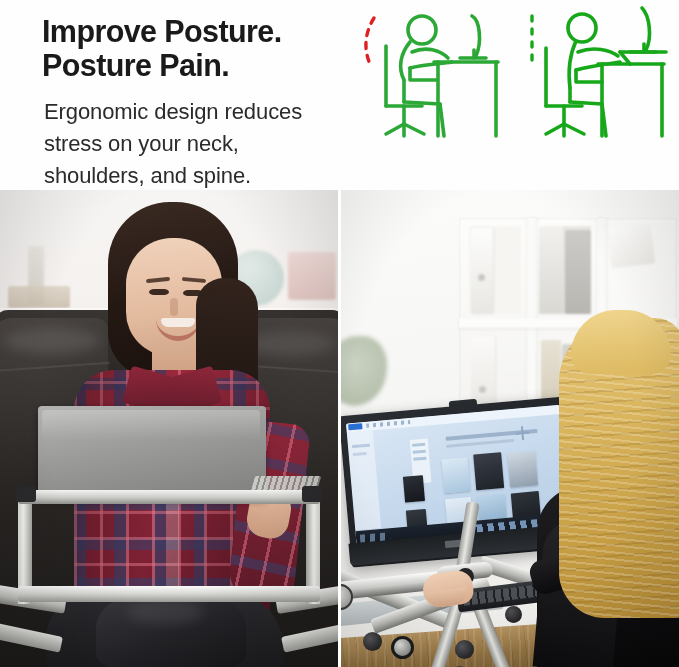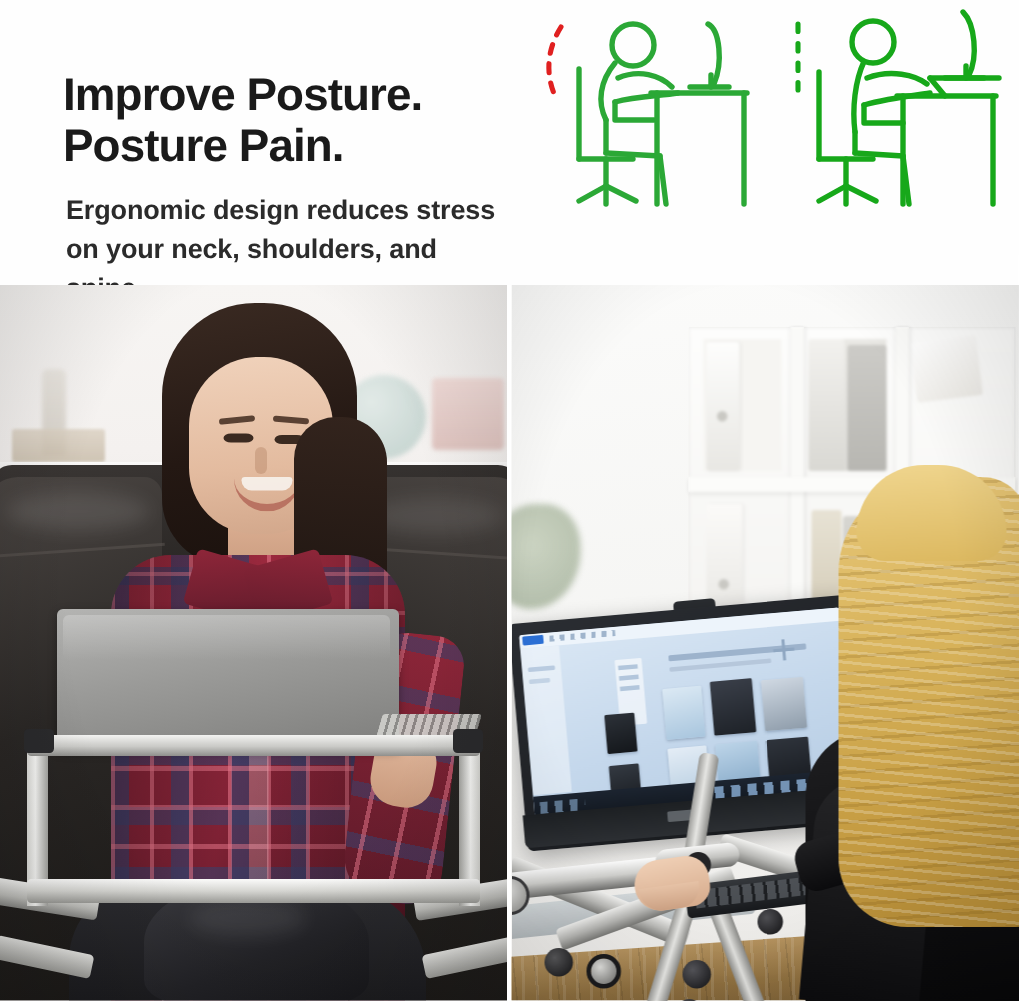--- a/index.html
+++ b/index.html
@@ -4,26 +4,26 @@
 <style>
   html,body{margin:0;padding:0;background:#fff;}
   body{width:679px;height:667px;overflow:hidden;
        font-family:"Liberation Sans",sans-serif;color:#1a1a1a;}
   .page{position:relative;width:679px;height:667px;background:#fefefe;}
 
   
   .top-band{position:absolute;left:0;top:0;width:679px;height:190px;background:#fefefe;}
 
   
-  .copy{position:absolute;left:42px;top:14px;width:300px;margin-top:32px;}
+  .copy{position:absolute;left:42px;top:14px;width:300px;}
   .headline{font-size:30.5px;line-height:1.12;font-weight:700;
             letter-spacing:-0.6px;color:#1a1a1a;margin:0;}
   .headline div{white-space:nowrap;}
-  .subcopy{margin:14px 0 0 2px;font-size:18px;line-height:1.44;
-           font-weight:700;color:#2b2b2b;letter-spacing:-0.1px;}
+  .subcopy{margin:14px 0 0 2px;font-size:22px;line-height:1.44;
+           font-weight:400;color:#2b2b2b;letter-spacing:-0.1px;}
 
   
   .diagram{position:absolute;left:342px;top:0;width:337px;height:190px;}
   .fig{position:absolute;top:2px;width:168px;height:160px;}
   .fig-bad{left:6px;}
   .fig-good{left:168px;}
   .fig svg{display:block;width:100%;height:100%;}
 
   
   .photos{position:absolute;left:0;top:190px;width:679px;height:477px;}

